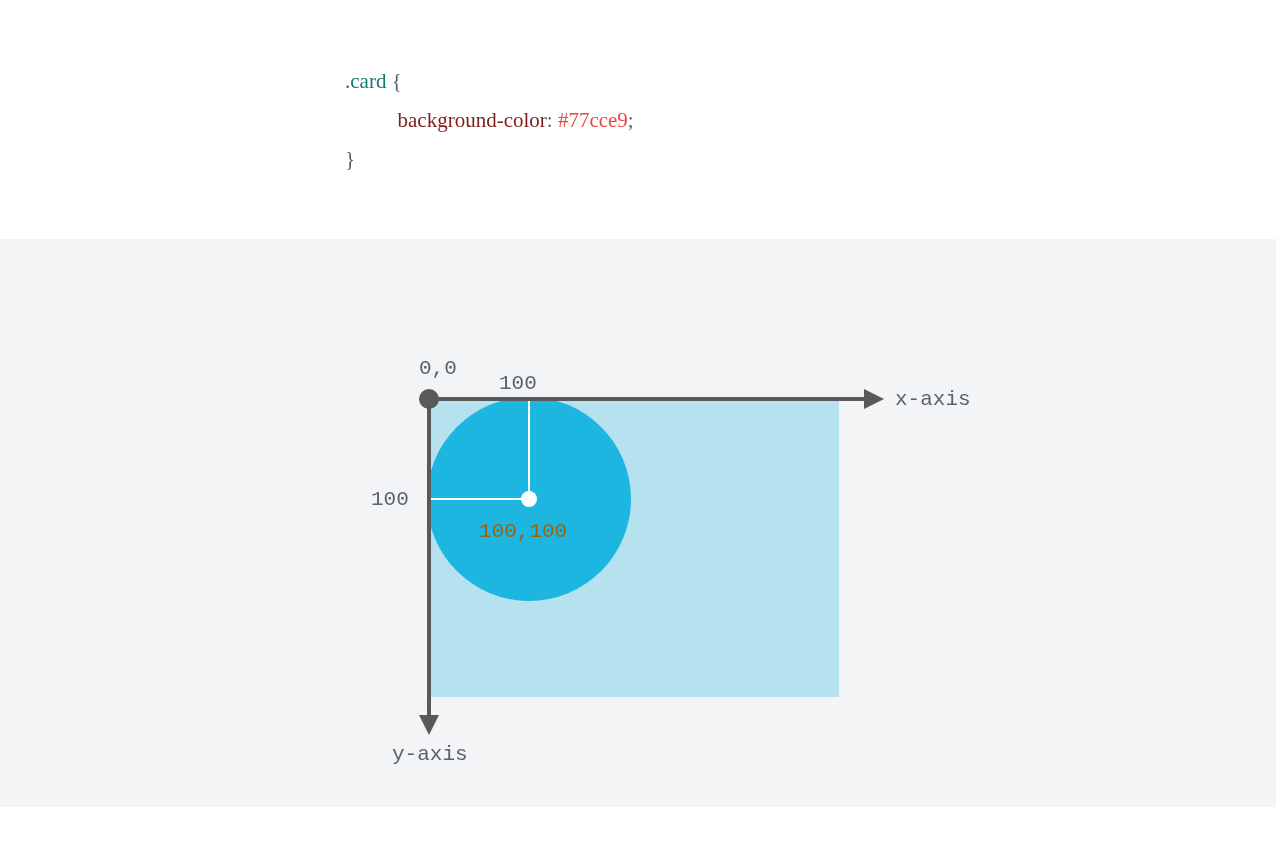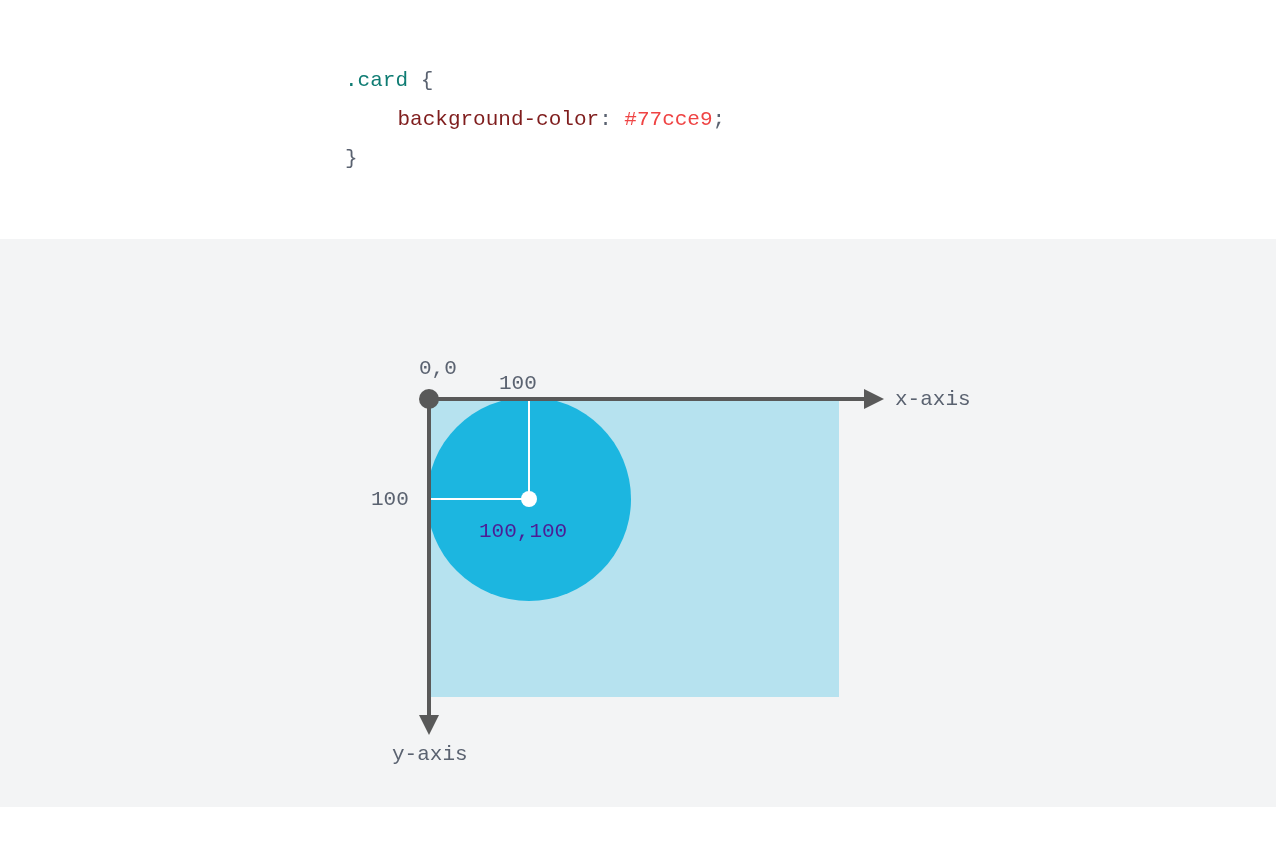--- a/index.html
+++ b/index.html
@@ -12,20 +12,21 @@
     color: #5a6270;
     font-size: 21px;
   }
 
   .code-area {
     box-sizing: border-box;
     width: 100%;
     padding: 62px 0 60px 345px;
     line-height: 1.85;
     font-size: 21px;
+    font-family: Liberation Serif, serif;
   }
 
   .line { white-space: pre; }
   .indent { display: inline-block; width: 2.5em; }
 
   .tk-selector { color: #0f7c73; }
   .tk-brace    { color: #5a6270; }
   .tk-prop     { color: #7f1d1d; }
   .tk-colon    { color: #5a6270; }
   .tk-value    { color: #ef4444; }
@@ -71,21 +72,21 @@
     fill: none;
   }
   .arrow-head { fill: #595959; }
 
   .guide-line {
     stroke: #ffffff;
     stroke-width: 2;
     fill: none;
   }
 
-  .center-label { color: #4c1d95; }
+  .center-label { color: #a16207; }
 </style>
 </head>
 <body>
 
 <div class="code-area">
   <div class="line"><span class="tk-selector">.card</span> <span class="tk-brace">{</span></div>
   <div class="line"><span class="indent"></span><span class="tk-prop">background-color</span><span class="tk-colon">:</span> <span class="tk-value">#77cce9</span><span class="tk-semi">;</span></div>
   <div class="line"><span class="tk-brace">}</span></div>
 </div>
 

